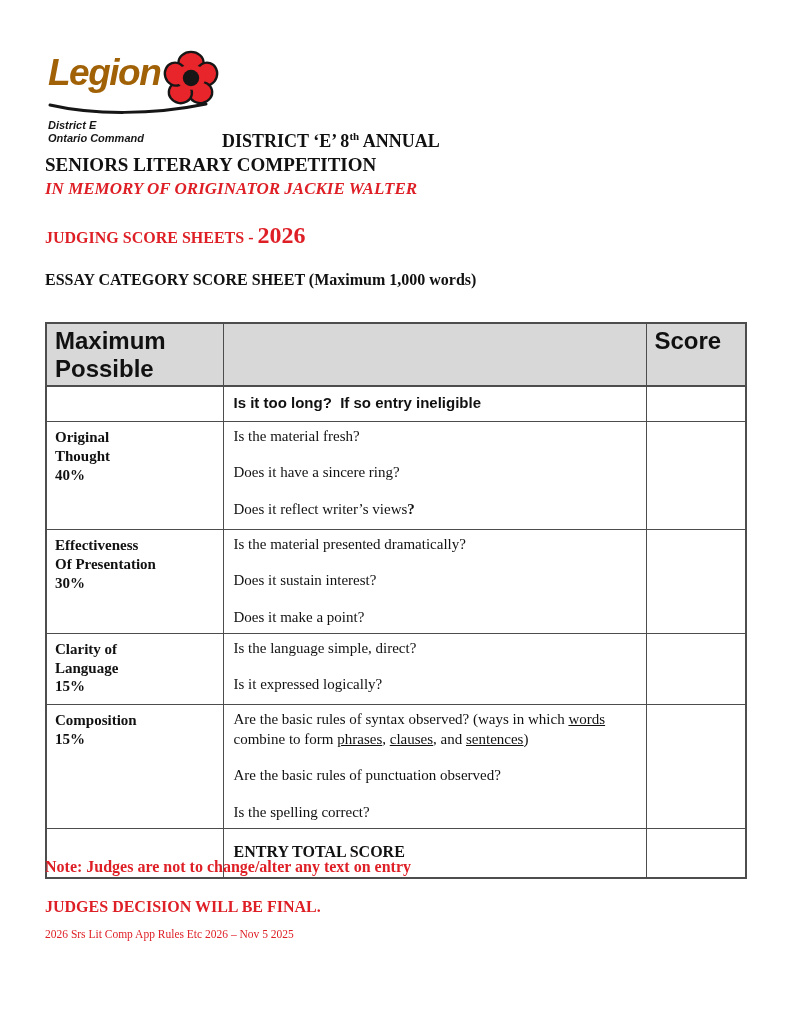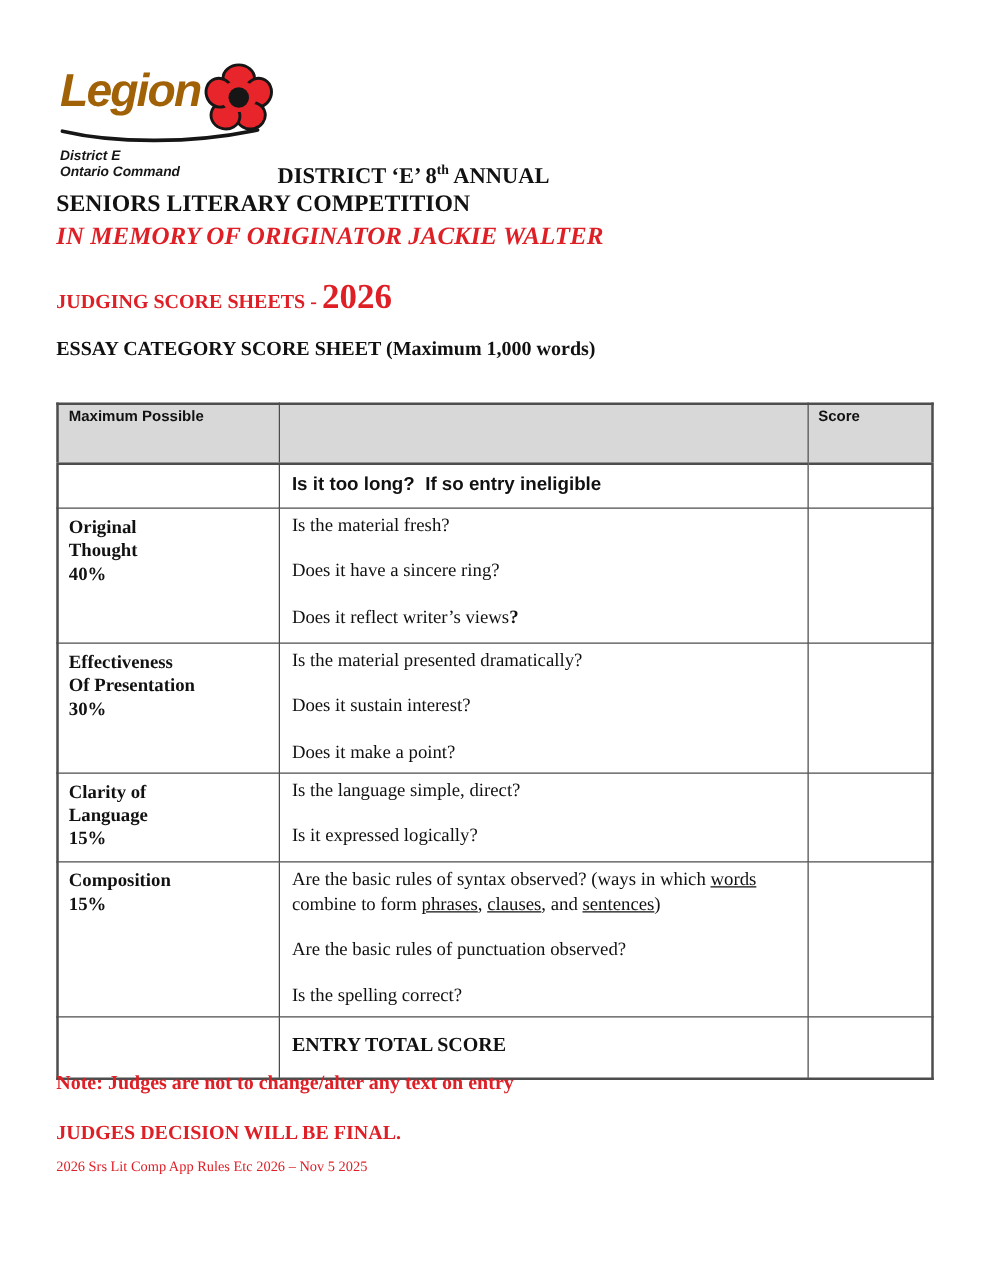--- a/index.html
+++ b/index.html
@@ -21,38 +21,38 @@
     font-family:"Liberation Sans", sans-serif;
     font-weight:bold; font-style:italic;
     font-size:11px; line-height:1.15; color:#161616; margin-top:1px;
   }
 
   
   .titles { position:absolute; left:45px; top:130px; width:700px; }
   .t1 { font-size:18px; font-weight:bold; margin-left:177px; white-space:nowrap; }
   .t1 sup { font-size:11px; vertical-align:super; }
   .t2 { font-size:19px; font-weight:bold; margin-top:2px; }
-  .t3 { font-size:20px; font-weight:bold; font-style:italic; color:var(--red); margin-top:3px; }
+  .t3 { font-size:17px; font-weight:bold; font-style:italic; color:var(--red); margin-top:3px; }
 
   .judging { position:absolute; left:45px; top:222px; color:var(--red); font-weight:bold; font-size:16px; }
-  .judging .year { font-size:28px; }
+  .judging .year { font-size:24px; }
 
   .category-line { position:absolute; left:45px; top:271px; font-weight:bold; font-size:16px; color:#111; }
 
   
   table.score { position:absolute; left:45px; top:322px; width:700px; border-collapse:collapse; table-layout:fixed; }
   table.score col.c1 { width:177px; }
   table.score col.c2 { width:423px; }
   table.score col.c3 { width:100px; }
   table.score th, table.score td { border:1px solid #4d4d4d; vertical-align:top; }
   table.score { border:2px solid #4d4d4d; }
   table.score thead th {
     background:var(--hdr-gray);
     font-family:"Liberation Sans", sans-serif;
-    font-size:12px; font-weight:bold; text-align:left;
+    font-size:24px; font-weight:bold; text-align:left;
     padding:3px 8px; height:48px; line-height:1.15;
     border-bottom:2px solid #4d4d4d;
   }
   td.criterion {
     font-weight:bold; font-size:15px; line-height:1.25;
     padding:6px 8px; vertical-align:middle;
   }
   td.questions { padding:4px 10px 6px 10px; font-size:15px; line-height:1.35; }
   td.questions p.q { white-space:pre-wrap; margin:0 0 16px 0; }
   td.questions p.q:last-child { margin-bottom:0; }

